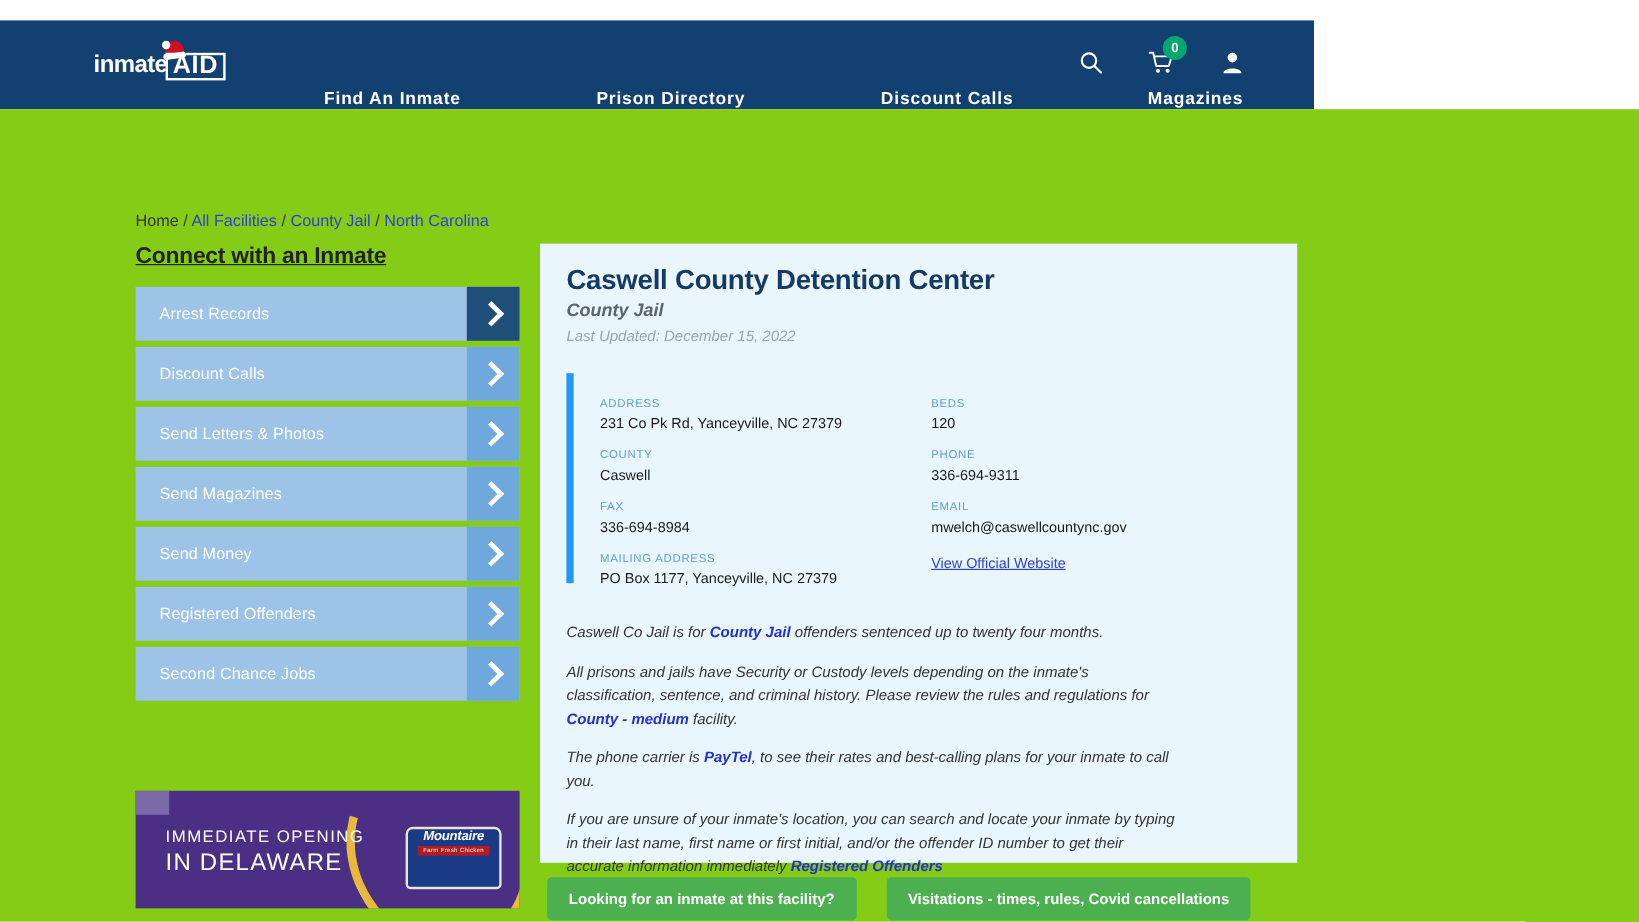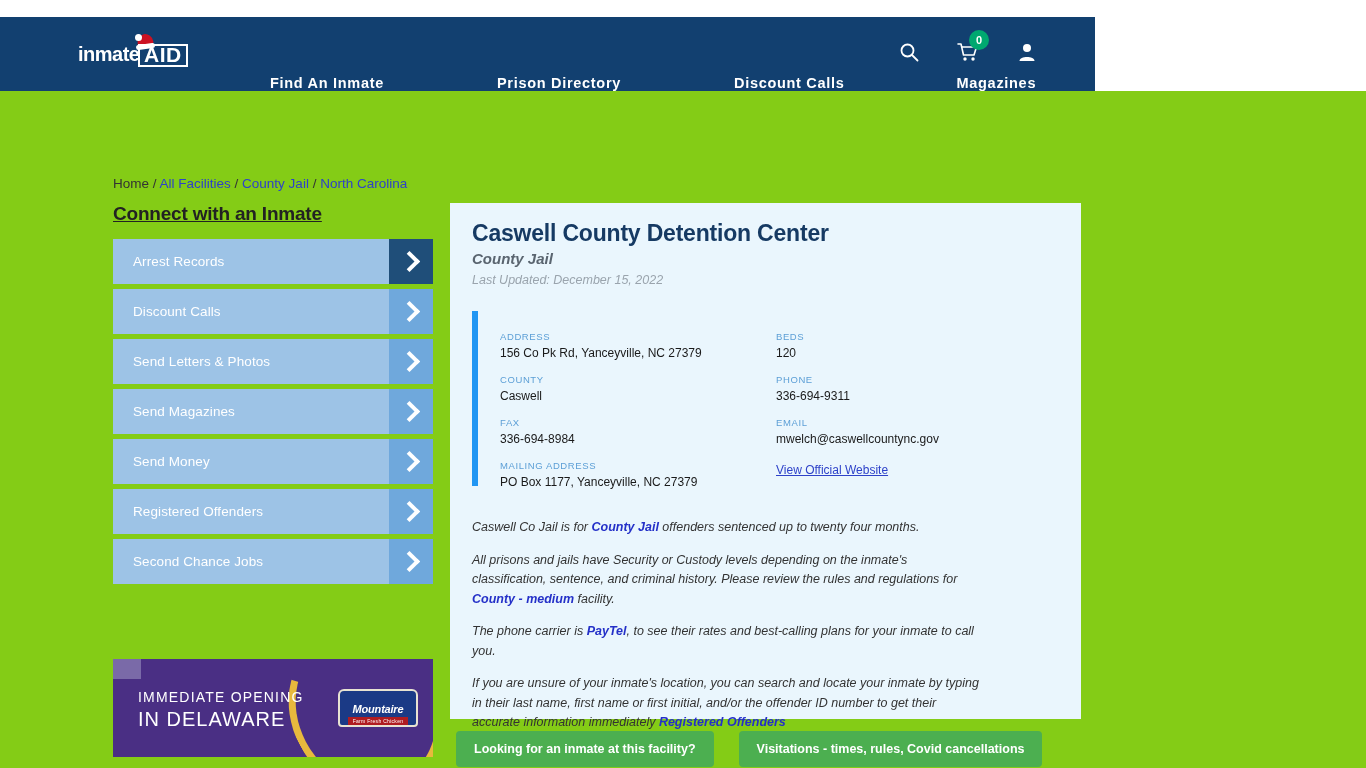--- a/index.html
+++ b/index.html
@@ -170,26 +170,26 @@
   .ad-banner .ad-l1 {
     position: absolute; left: 25px; top: 30px;
     color: #ffffff; font-size: 14px; letter-spacing: 1.2px;
   }
   .ad-banner .ad-l2 {
     position: absolute; left: 25px; top: 49px;
     color: #ffffff; font-size: 20px; letter-spacing: 1px;
   }
   .ad-logo {
     position: absolute; left: 225px; top: 30px;
-    width: 80px; height: 38px;
+    width: 80px; height: 52px;
     background: #1b3a86;
     border: 2px solid #e8e3d2;
     border-radius: 6px 6px 4px 4px;
     display: flex; flex-direction: column;
-    align-items: center; justify-content: flex-end;
+    align-items: center; justify-content: flex-start;
   }
   .ad-logo .brand {
     color: #ffffff; font-size: 11px; font-weight: bold;
     font-style: italic; letter-spacing: -0.2px;
   }
   .ad-logo .sub {
     background: #b01c21; color: #ffffff;
     font-size: 5px; padding: 1px 5px; margin-top: 2px;
     letter-spacing: 0.3px;
   }
@@ -401,21 +401,21 @@
     <div class="fac-title">Caswell County Detention Center</div>
     <div class="fac-sub">County Jail</div>
     <div class="fac-updated">Last Updated: December 15, 2022</div>
 
     <div class="info-box">
       <span class="accent"></span>
       <div class="info-cols">
         <div class="info-col">
           <div class="info-item">
             <div class="info-label">ADDRESS</div>
-            <div class="info-value">156 Co Pk Rd, Yanceyville, NC 27379</div>
+            <div class="info-value">231 Co Pk Rd, Yanceyville, NC 27379</div>
           </div>
           <div class="info-item">
             <div class="info-label">COUNTY</div>
             <div class="info-value">Caswell</div>
           </div>
           <div class="info-item">
             <div class="info-label">FAX</div>
             <div class="info-value">336-694-8984</div>
           </div>
           <div class="info-item">

